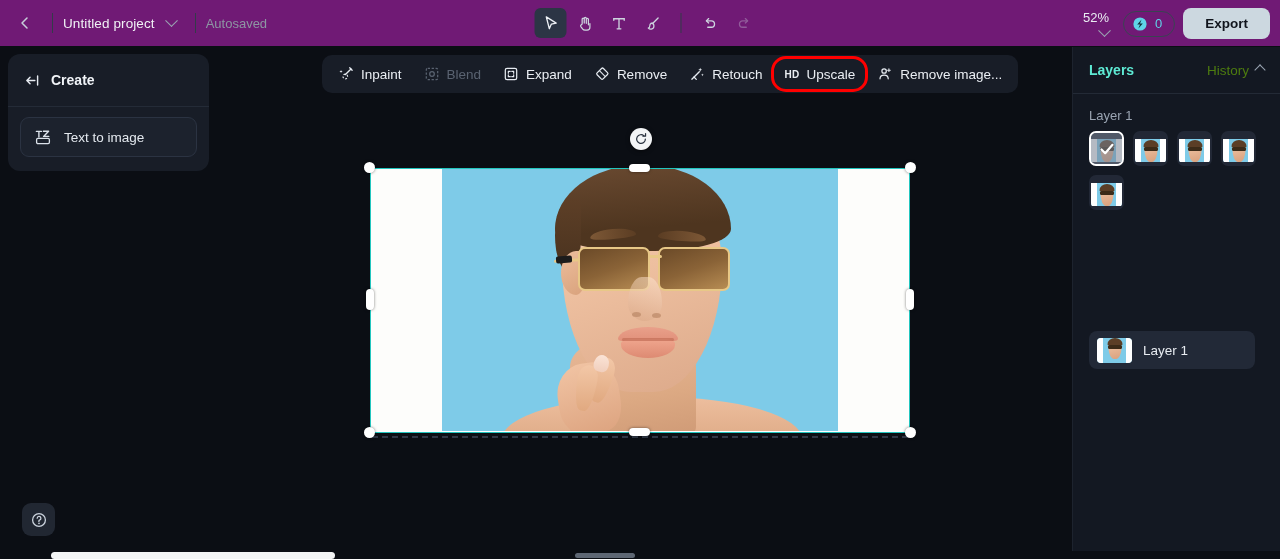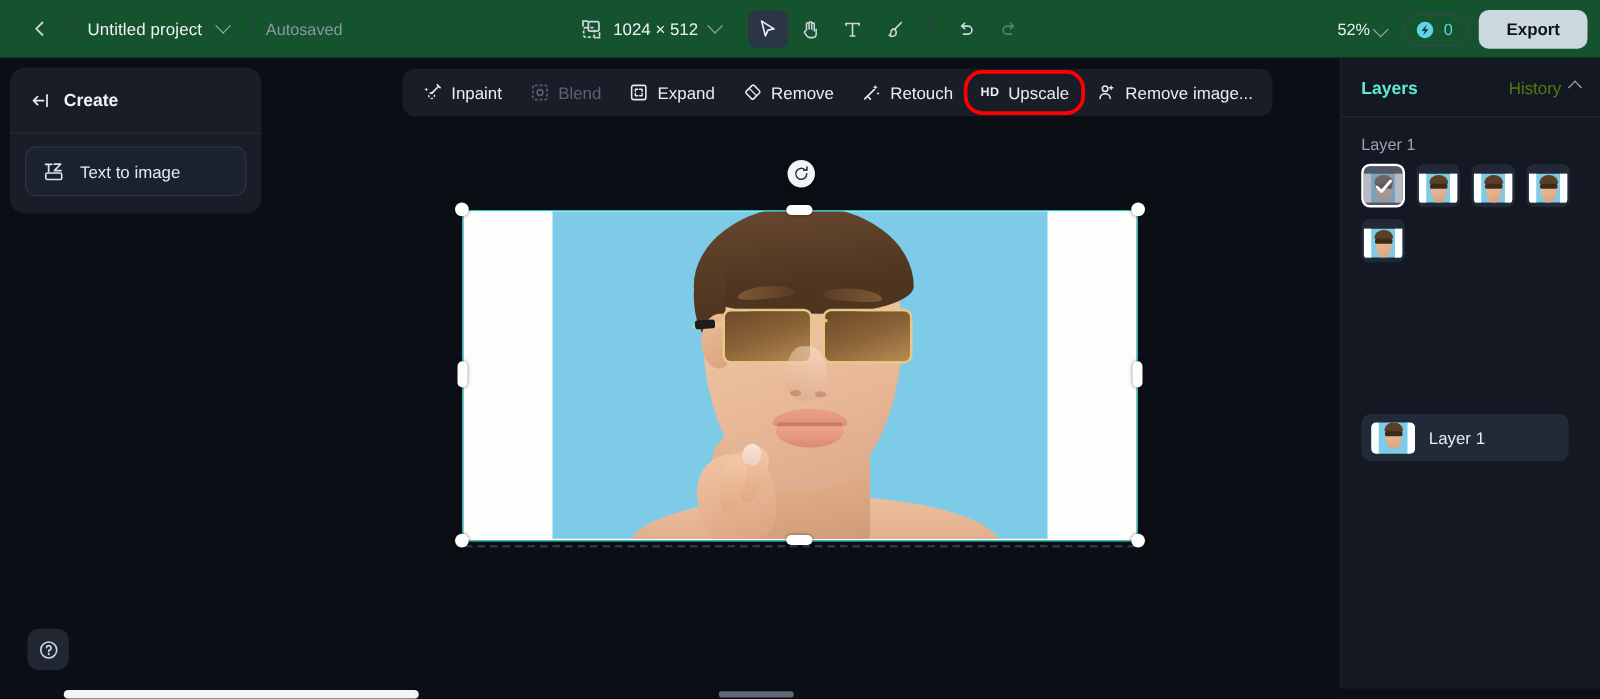--- a/index.html
+++ b/index.html
@@ -8,24 +8,23 @@
     background: #0b0e14;
     font-family: "Liberation Sans", sans-serif;
     overflow: hidden;
     color: #e8eaed;
   }
   #app { position: relative; width: 1280px; height: 559px; background: #0b0e14; }
 
   
   .topbar {
     position: absolute; left: 0; top: 0; width: 1280px; height: 47px;
-    background: #14532d;
+    background: #701a75;
     display: flex; align-items: center;
     border-bottom: 1px solid #0b0e14;
-    padding-left: 7px;
   }
   .tb-back {
     width: 34px; height: 34px; margin-left: 8px;
     display: flex; align-items: center; justify-content: center;
     border-radius: 6px; cursor: pointer;
   }
   .vsep { width: 1px; height: 20px; background: #333b49; margin: 0 10px; }
   .proj-name {
     font-size: 13.5px; color: #f0f2f5; letter-spacing: .1px; white-space: nowrap;
   }
@@ -59,21 +58,21 @@
   }
   .tool-btn.active { background: #2c3545; }
   .tool-btn.disabled { opacity: .35; cursor: default; }
 
   .tb-right {
     position: absolute; right: 10px; top: 0; height: 47px;
     display: flex; align-items: center; gap: 8px;
   }
   .zoom-btn {
     display: flex; align-items: flex-end; gap: 4px; padding: 5px 6px;
-    border-radius: 6px; cursor: pointer;
+    border-radius: 6px; cursor: pointer; flex-direction: column;
   }
   .zoom-txt { font-size: 13px; color: #e9edf2; }
   .credits {
     display: flex; align-items: center; gap: 7px;
     border: 1px solid #3a4352; border-radius: 14px;
     padding: 4px 12px 4px 8px; cursor: pointer;
   }
   .credits-num { font-size: 13px; color: #5fd4e8; }
   .export-btn {
     background: #ccd8e0; color: #10141c;
@@ -351,30 +350,20 @@
     </div>
     <div class="vsep"></div>
     <div class="proj-name">Untitled project</div>
     <div class="caret-btn">
       <span class="chev"></span>
     </div>
     <div class="vsep"></div>
     <div class="autosaved">Autosaved</div>
 
     <div class="tb-center">
-      <div class="canvas-size-btn">
-        <svg width="17" height="17" viewBox="0 0 18 18">
-          <path d="M2 6 V2 H6" fill="none" stroke="#cdd5df" stroke-width="1.5" stroke-linecap="round"></path>
-          <path d="M16 12 V16 H12" fill="none" stroke="#cdd5df" stroke-width="1.5" stroke-linecap="round" stroke-dasharray="2 1.5"></path>
-          <rect x="6.5" y="2.5" width="9" height="8" rx="1.6" fill="none" stroke="#cdd5df" stroke-width="1.5"></rect>
-          <rect x="2.5" y="7.5" width="9" height="8" rx="1.6" fill="none" stroke="#cdd5df" stroke-width="1.5" stroke-dasharray="2.5 1.6"></rect>
-        </svg>
-        <span class="canvas-size-txt">1024 × 512</span>
-        <span class="chev"></span>
-      </div>
 
       <div class="tool-group">
         <div class="tool-btn active">
           <svg width="17" height="17" viewBox="0 0 18 18">
             <path d="M4 2 L14.5 8.6 L9.4 9.6 L7.2 14.5 Z" fill="none" stroke="#eef2f7" stroke-width="1.4" stroke-linejoin="round"></path>
           </svg>
         </div>
         <div class="tool-btn">
           <svg width="17" height="17" viewBox="0 0 18 18">
             <path d="M6 9.5 V4.4 a1.1 1.1 0 0 1 2.2 0 V8.6 M8.2 8.6 V3.6 a1.1 1.1 0 0 1 2.2 0 V8.6 M10.4 8.8 V4.6 a1.1 1.1 0 0 1 2.2 0 V10.4 M6 9.5 l-1.2 1 c-.6.5-.6 1.2-.2 1.8 l2 2.6 c.6.8 1.5 1.1 2.4 1.1 h2.2 c1.7 0 3-1.3 3-3 V9" fill="none" stroke="#cdd5df" stroke-width="1.3" stroke-linecap="round" stroke-linejoin="round"></path>

